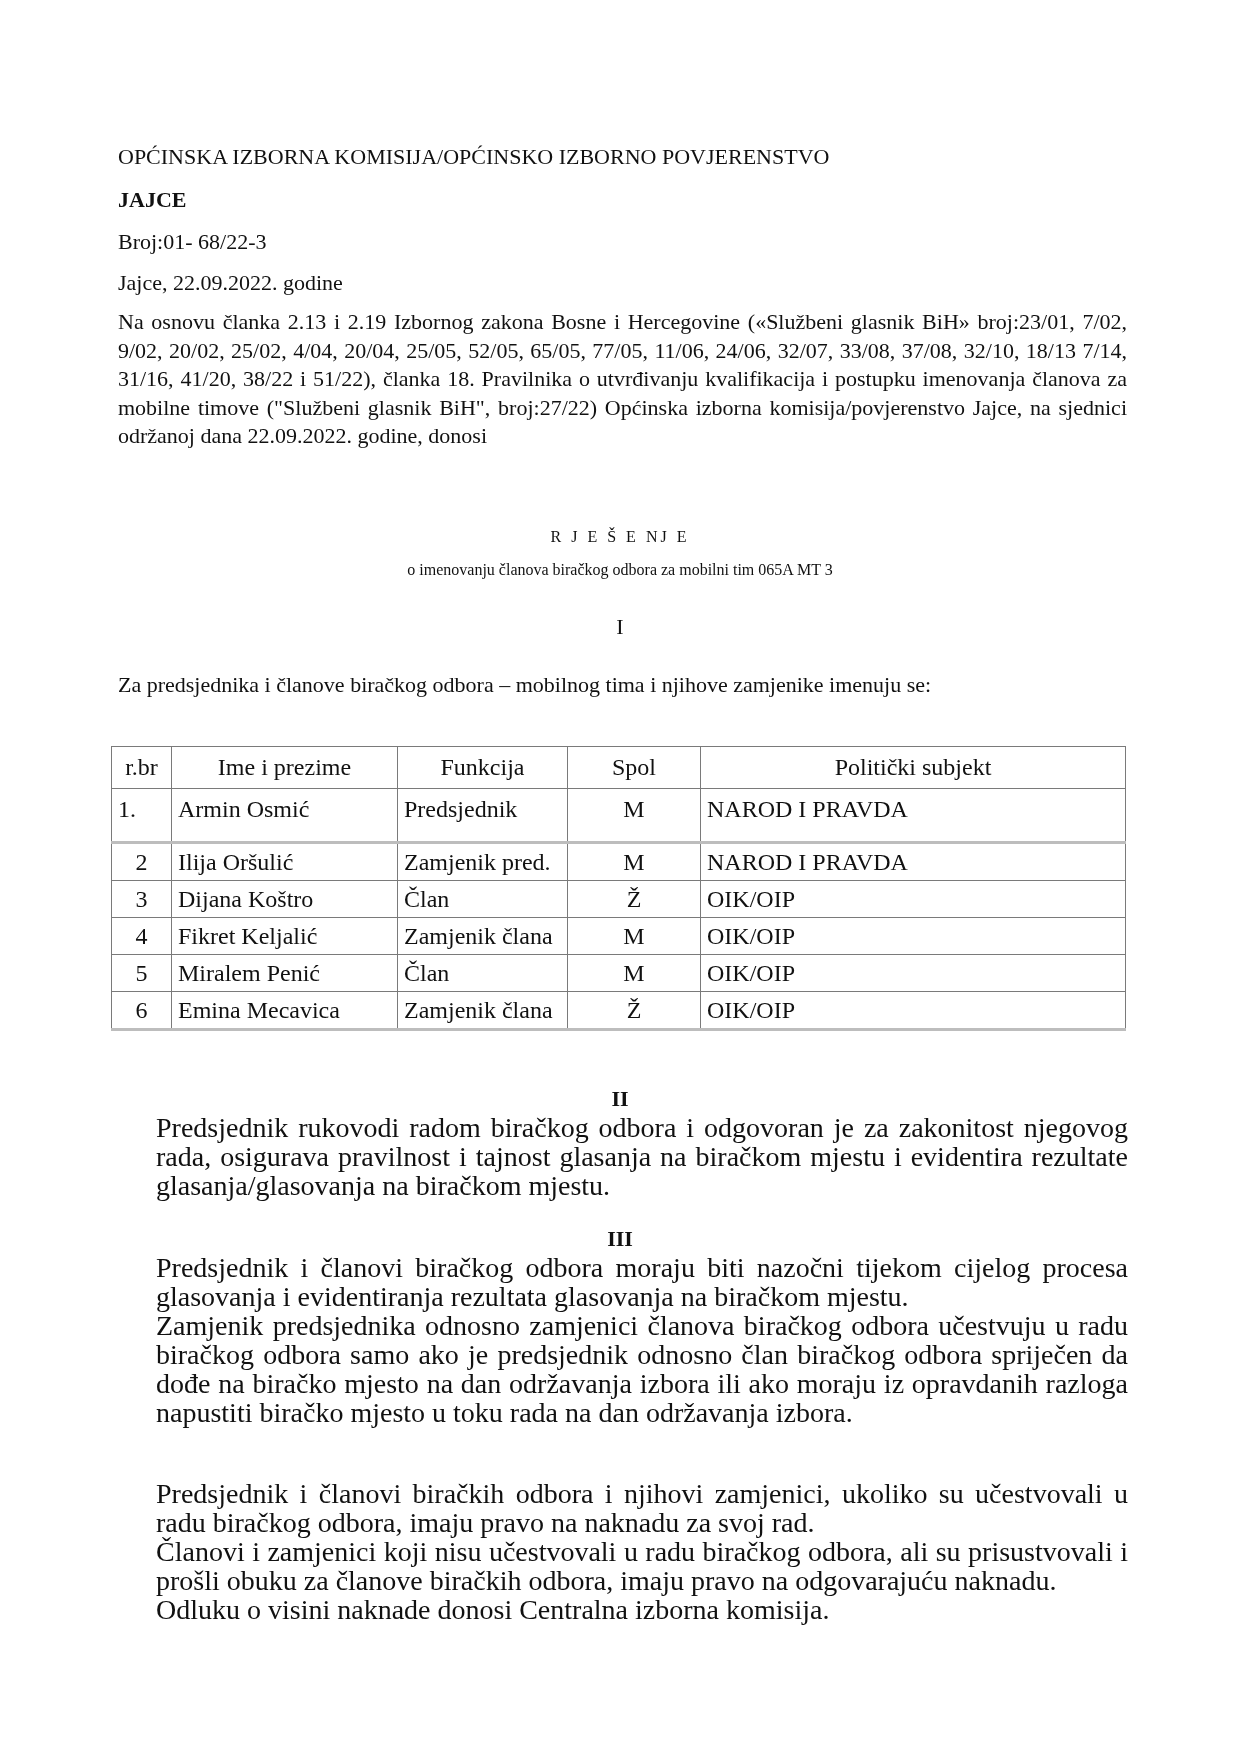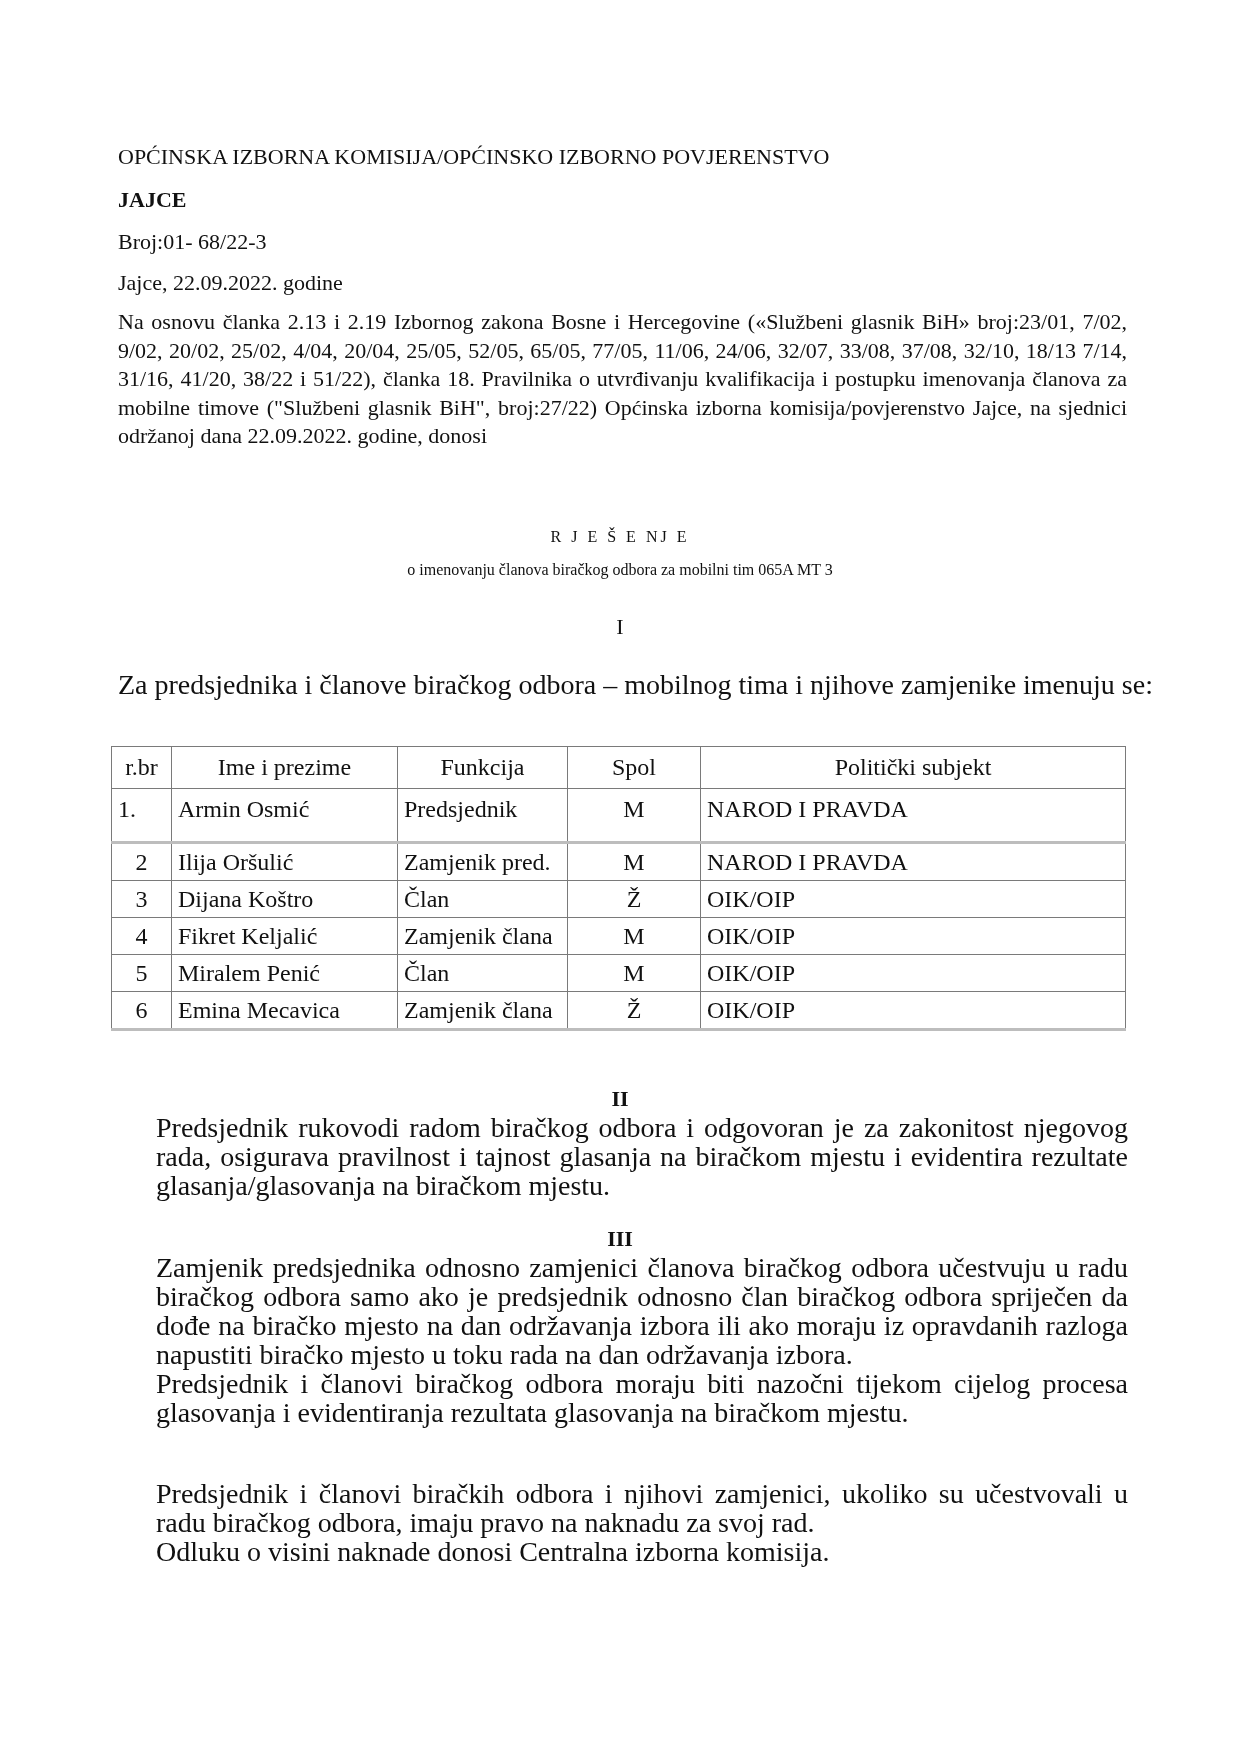--- a/index.html
+++ b/index.html
@@ -4,21 +4,21 @@
 <style>
   html, body { margin:0; padding:0; background:#ffffff; }
   body { width:1240px; height:1754px; position:relative; overflow:hidden;
          font-family:"Liberation Serif","DejaVu Serif",serif; color:#111; }
   .page { position:absolute; left:0; top:0; width:1240px; height:1754px;margin-top:24px; }
   .line { position:absolute; left:118px; font-size:22px; line-height:26px; white-space:nowrap; }
   .bold { font-weight:bold; }
   .intro { position:absolute; left:118px; top:284px; width:1009px; font-size:22px; line-height:28.5px; text-align:justify; }
   .center { position:absolute; left:0; width:1240px; text-align:center; font-size:16px; line-height:30px; }
   .title { letter-spacing:3px; }
-  .lead { position:absolute; left:118px; top:648px; font-size:28px; line-height:26px; white-space:nowrap; }
+  .lead { position:absolute; left:118px; top:648px; font-size:22px; line-height:26px; white-space:nowrap; }
   table.members { position:absolute; left:111px; top:722px; width:1015px; border-collapse:collapse; font-size:24px; }
   table.members td, table.members th { border:1.5px solid #7a7a7a; padding:0 6px; font-weight:normal; vertical-align:middle; }
   table.members th { height:41px; text-align:center; }
   table.members tr.r1 td { height:45px; vertical-align:top; padding-top:7px; border-bottom:3px solid #bdbdbd; }
   table.members tr.rn td { height:36px; }
   table.members tbody tr:last-child td { border-bottom:3px solid #bdbdbd; }
   .c-num { width:47px; }
   .c-name { width:213px; }
   .c-func { width:157px; }
   .c-spol { width:120px; text-align:center; }
@@ -101,22 +101,23 @@
     </tbody>
   </table>
 
   <div class="sec-head" style="top:1062px;">II</div>
   <div class="body-p" style="top:1089px;">
     <p>Predsjednik rukovodi radom biračkog odbora i odgovoran je za zakonitost njegovog rada, osigurava pravilnost i tajnost glasanja na biračkom mjestu i evidentira rezultate glasanja/glasovanja na biračkom mjestu.</p>
   </div>
 
   <div class="sec-head" style="top:1202px;">III</div>
   <div class="body-p" style="top:1229px;">
+    <p>Predsjednik i članovi biračkog odbora moraju biti nazočni tijekom cijelog procesa glasovanja i evidentiranja rezultata glasovanja na biračkom mjestu.</p>
     <p>Zamjenik predsjednika odnosno zamjenici članova biračkog odbora učestvuju u radu biračkog odbora samo ako je predsjednik odnosno član biračkog odbora spriječen da dođe na biračko mjesto na dan održavanja izbora ili ako moraju iz opravdanih razloga napustiti biračko mjesto u toku rada na dan održavanja izbora.</p>
-    <p>Predsjednik i članovi biračkog odbora moraju biti nazočni tijekom cijelog procesa glasovanja i evidentiranja rezultata glasovanja na biračkom mjestu.</p>
   </div>
 
   <div class="body-p" style="top:1455px;">
     <p>Predsjednik i članovi biračkih odbora i njihovi zamjenici, ukoliko su učestvovali u radu biračkog odbora, imaju pravo na naknadu za svoj rad.</p>
+    <p>Članovi i zamjenici koji nisu učestvovali u radu biračkog odbora, ali su prisustvovali i prošli obuku za članove biračkih odbora, imaju pravo na odgovarajuću naknadu.</p>
     <p>Odluku o visini naknade donosi Centralna izborna komisija.</p>
   </div>
 
 </div>
 
 </body></html>

